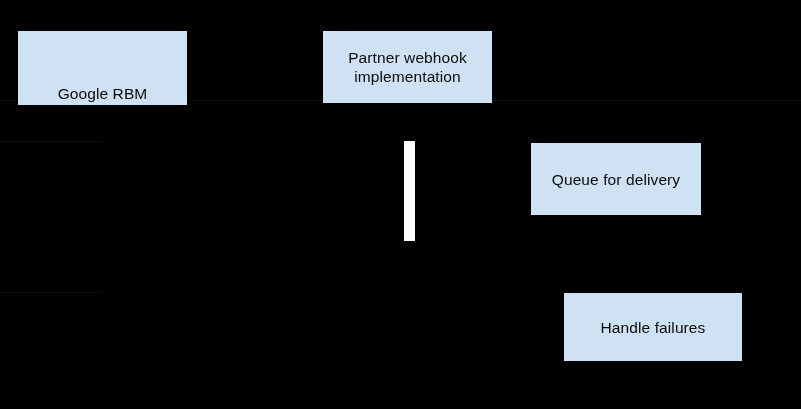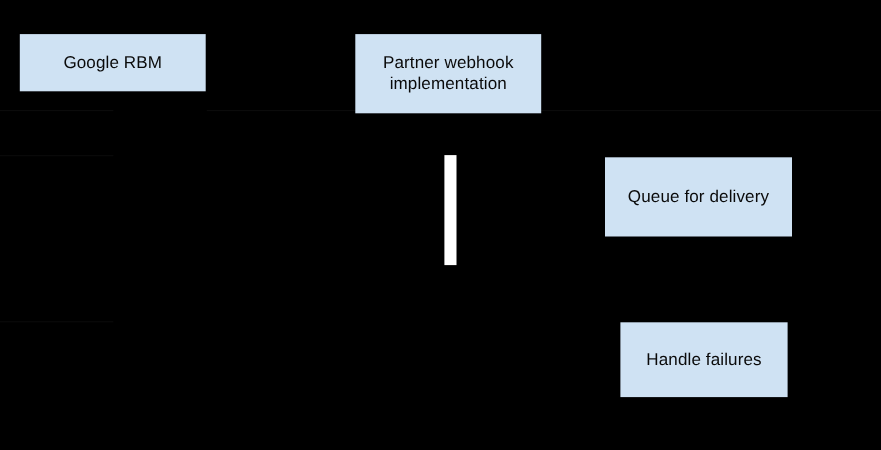--- a/index.html
+++ b/index.html
@@ -49,32 +49,32 @@
 </head>
 <body>
 
 <div id="canvas">
 
   <div class="faint-rule" style="left:0px; top:100px; width:103px;"></div>
   <div class="faint-rule" style="left:0px; top:141px; width:103px;"></div>
   <div class="faint-rule" style="left:0px; top:292px; width:103px;"></div>
   <div class="faint-rule" style="left:188px; top:100px; width:613px;"></div>
 
-  <div class="node" style="left:18px; top:31px; width:169px; height:52px;">
+  <div class="node" style="left:18px; top:31px; width:169px; height:74px;align-items:flex-end;">
     <span class="node-label">Google RBM</span>
   </div>
 
   <div class="node" style="left:323px; top:31px; width:169px; height:72px;">
     <span class="node-label">Partner webhook
 implementation</span>
   </div>
 
-  <div class="node" style="left:550px; top:143px; width:170px; height:72px;">
+  <div class="node" style="left:531px; top:143px; width:170px; height:72px;">
     <span class="node-label">Queue for delivery</span>
   </div>
 
-  <div class="node" style="left:564px; top:293px; width:152px; height:68px;">
+  <div class="node" style="left:564px; top:293px; width:178px; height:68px;">
     <span class="node-label">Handle failures</span>
   </div>
 
   <div class="connector-bar" style="left:404px; top:141px; width:11px; height:100px;"></div>
 
 </div>
 
 </body></html>

